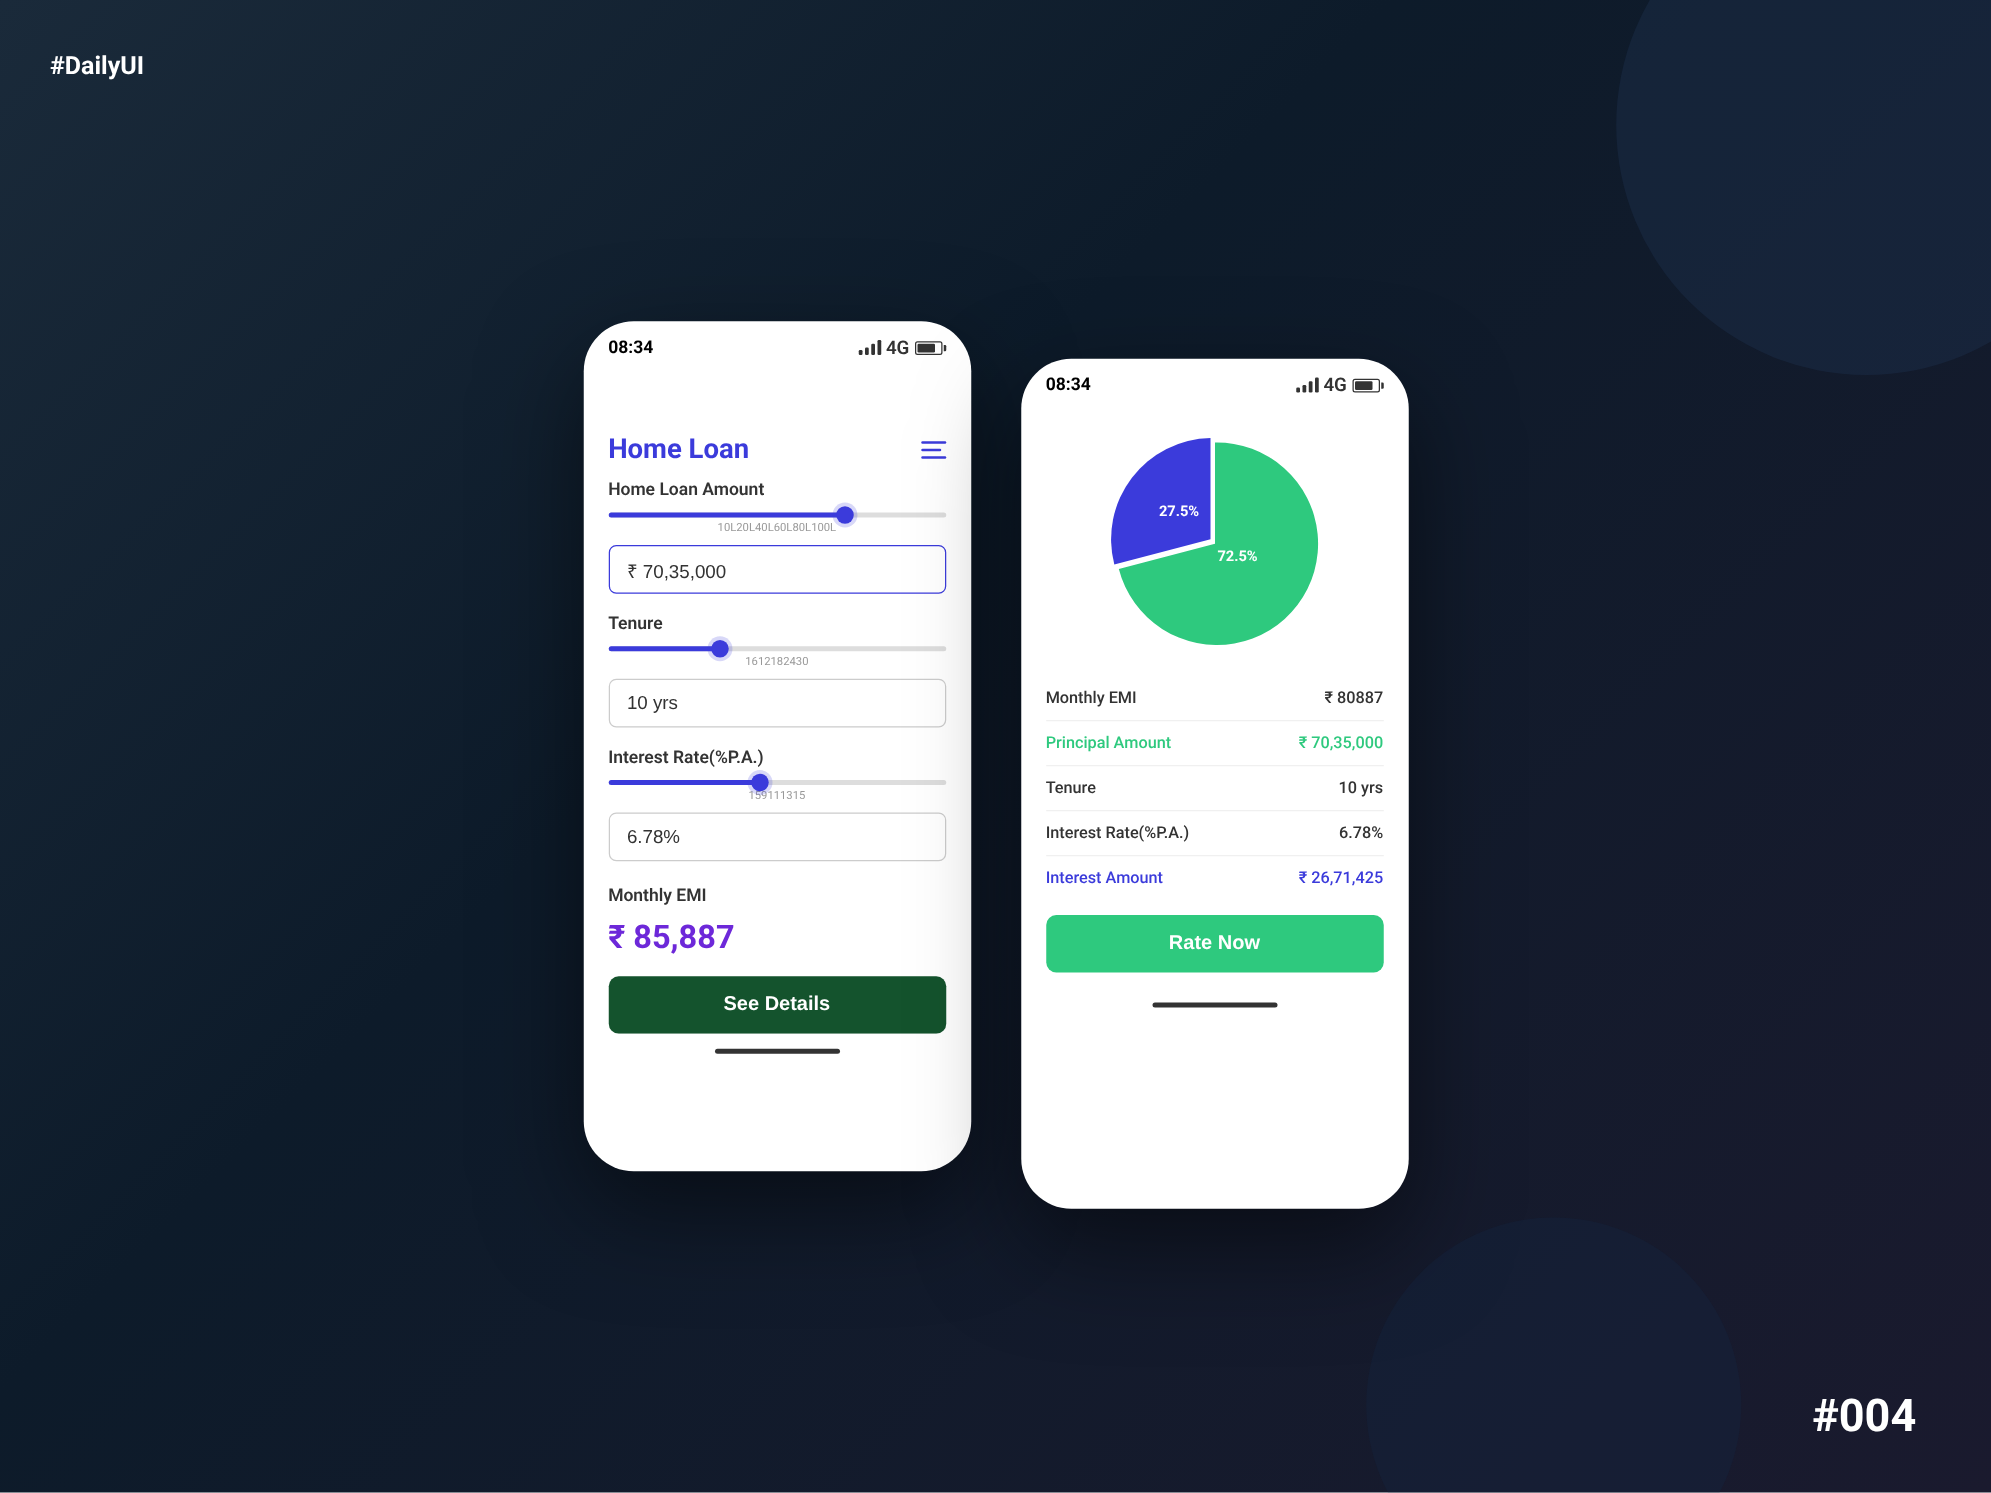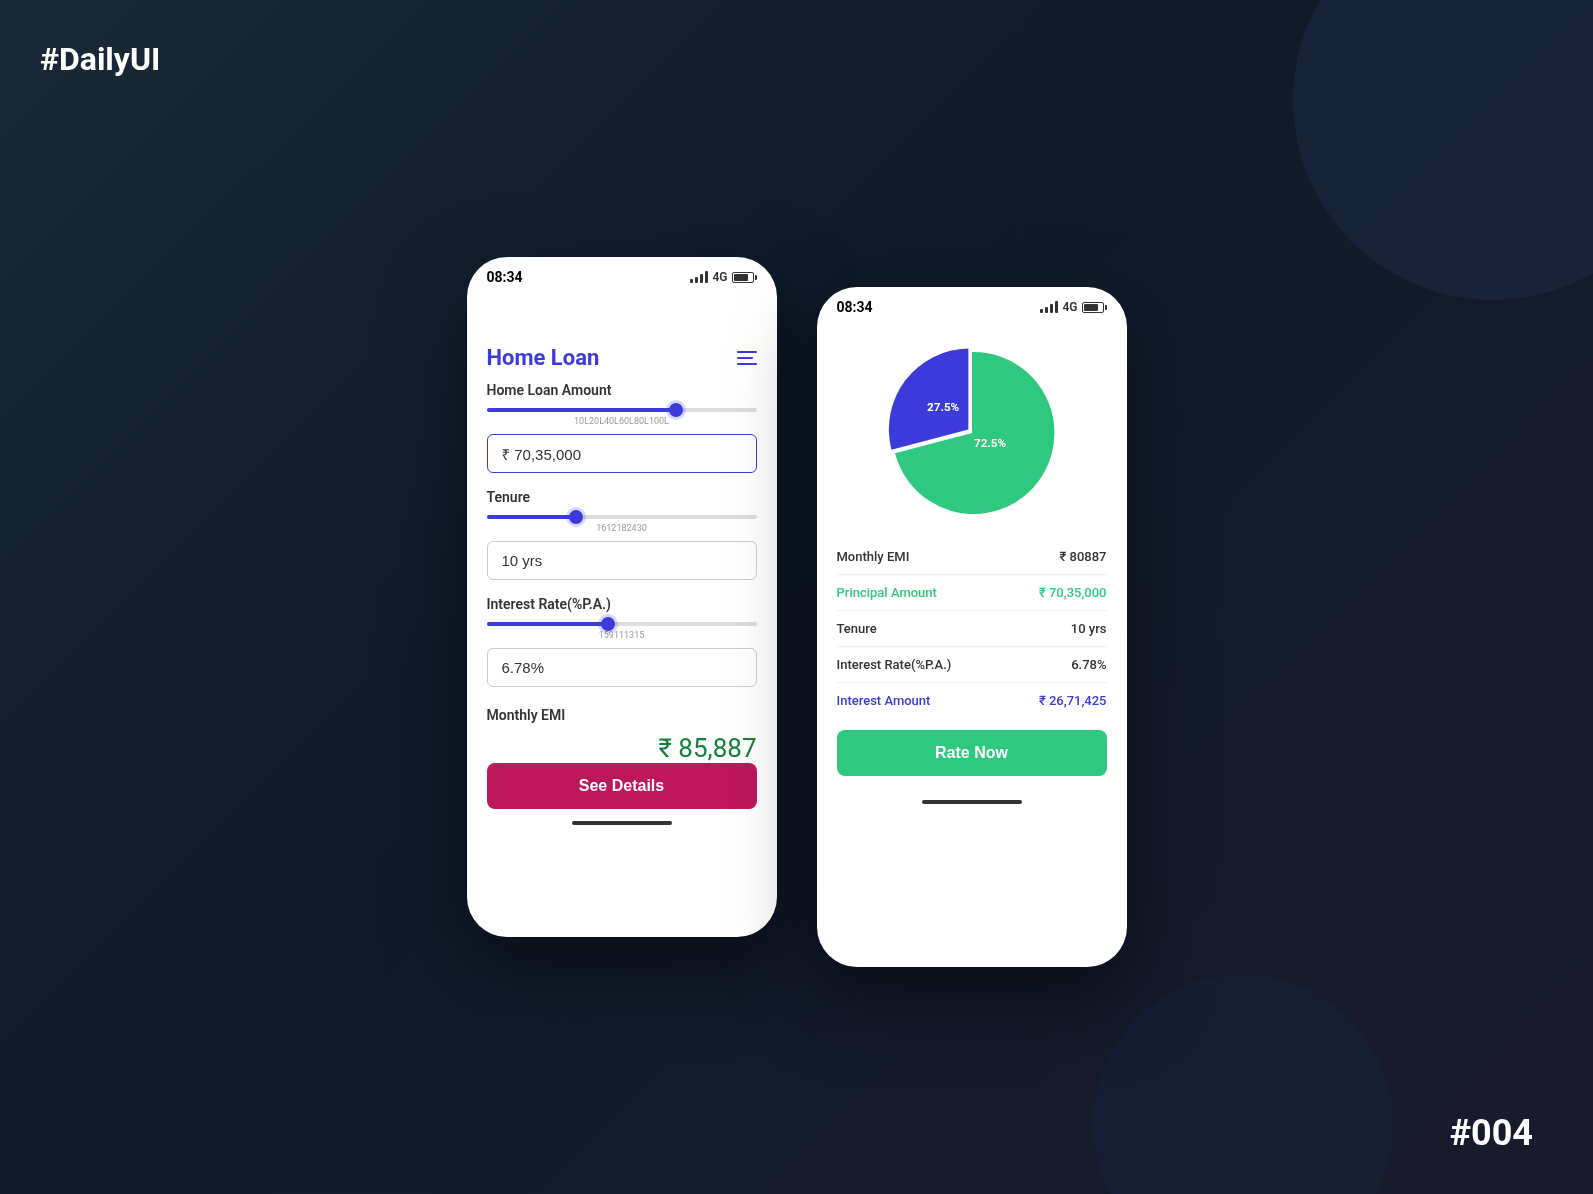--- a/index.html
+++ b/index.html
@@ -36,21 +36,21 @@
       height: 300px;
       border-radius: 50%;
       background: rgba(20, 40, 70, 0.3);
     }
 
     .daily-ui-tag {
       position: absolute;
       top: 40px;
       left: 40px;
       color: white;
-      font-size: 32px;
+      font-size: 20px;
       font-weight: 700;
     }
 
     .daily-ui-number {
       position: absolute;
       bottom: 40px;
       right: 60px;
       color: white;
       font-size: 36px;
       font-weight: 700;
@@ -110,21 +110,21 @@
       background: #333;
       border-radius: 1px;
       width: 3px;
     }
     .signal-bars span:nth-child(1) { height: 4px; }
     .signal-bars span:nth-child(2) { height: 6px; }
     .signal-bars span:nth-child(3) { height: 9px; }
     .signal-bars span:nth-child(4) { height: 12px; }
 
     .network-label {
-      font-size: 12px;
+      font-size: 15px;
       font-weight: 600;
       color: #333;
     }
 
     .battery-icon {
       display: inline-flex;
       align-items: center;
     }
     .battery-body {
       width: 22px;
@@ -253,38 +253,38 @@
       width: 100%;
       margin-bottom: 16px;
     }
 
     .emi-section {
       margin-top: 4px;
     }
 
     .emi-value {
       font-size: 26px;
-      font-weight: 400;
-      color: #15803d;
+      font-weight: 700;
+      color: #6d28d9;
       margin-top: 4px;
-      text-align: right;
     }
 
     .see-details-btn {
       display: block;
       width: 100%;
       padding: 14px;
-      background: #be185d;
+      background: #14532d;
       color: white;
       font-size: 16px;
       font-weight: 600;
       text-align: center;
       border: none;
       border-radius: 8px;
       cursor: pointer;
+      margin-top: 16px;
     }
 
     .home-indicator {
       width: 100%;
       display: flex;
       justify-content: center;
       padding: 12px 0 8px;
     }
     .home-indicator-bar {
       width: 100px;

